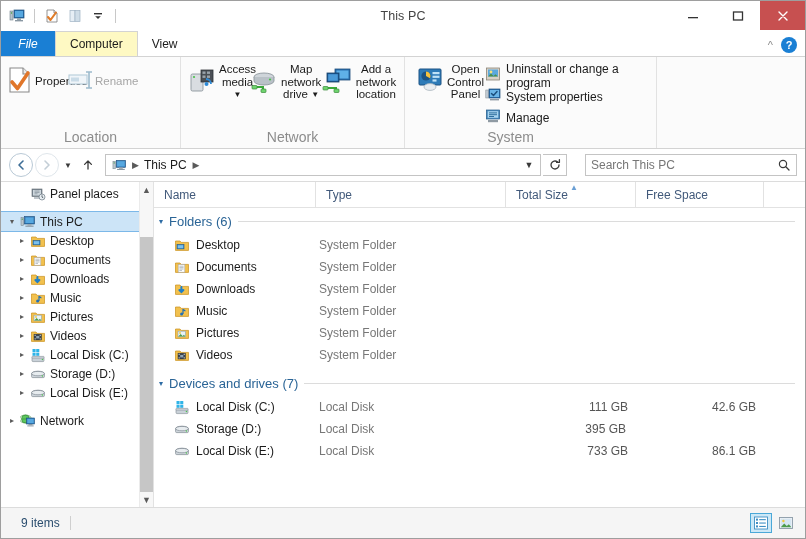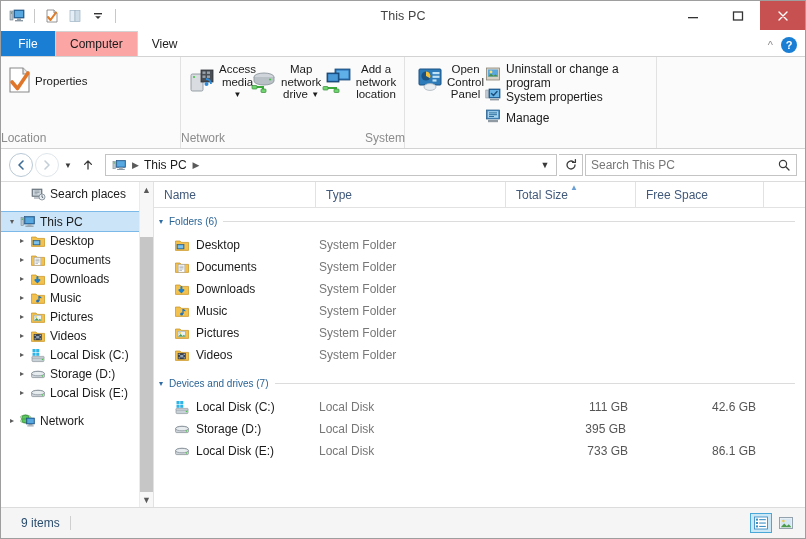--- a/index.html
+++ b/index.html
@@ -44,22 +44,22 @@
     height:25px;min-height:25px;
     display:flex;align-items:flex-end;
     background:#ffffff;
     position:relative;
   }
   .tab{
     height:25px;box-sizing:border-box;
     display:flex;align-items:center;justify-content:center;
     padding:0 14px;font-size:12px;color:#1b1b1b;cursor:default;
   }
-  .tab.file{background:#1a7fd4;color:#fff;min-width:54px;font-weight:400;}
-  .tab.active{background:#fca5a5;border:1px solid #d3d3d3;border-bottom:none;color:#1b1b1b;}
+  .tab.file{background:#1a7fd4;color:#fff;min-width:54px;font-weight:400;font-style:italic;}
+  .tab.active{background:#fef9c3;border:1px solid #d3d3d3;border-bottom:none;color:#1b1b1b;}
   .tab.inactive{color:#1b1b1b;}
   .tab-right{margin-left:auto;display:flex;align-items:center;gap:8px;padding-right:8px;padding-bottom:3px;}
   .chev-up{color:#8a8a8a;font-size:11px;cursor:default;}
   .help-icon{width:16px;height:16px;border-radius:50%;background:#1a7fd4;color:#fff;
     display:flex;align-items:center;justify-content:center;font-size:11px;font-weight:bold;cursor:default;}
 
   
   .ribbon{
     height:91px;min-height:91px;
     background:#fbfbfb;
@@ -69,21 +69,21 @@
     position:relative;
   }
   .rgroup{
     display:flex;flex-direction:column;
     height:91px;box-sizing:border-box;
     border-right:1px solid #e2e2e2;
     position:relative;
   }
   .rgroup-items{flex:1;display:flex;align-items:flex-start;padding-top:4px;}
   .rgroup-label{
-    text-align:left;font-size:12px;color:#8c8c8c;
+    text-align:center;font-size:14px;color:#8c8c8c;
     padding-bottom:3px;
   }
   .rbtn{
     display:flex;flex-direction:row;align-items:center;
     width:56px;padding:2px 2px 0 2px;cursor:default;
     font-size:11.5px;color:#1b1b1b;text-align:center;line-height:12.5px;
   }
   .rbtn.disabled{color:#a6a6a6;}
   .rbtn .ico{height:34px;display:flex;align-items:center;justify-content:center;margin-bottom:2px;}
   .rbtn .lbl{white-space:normal;}
@@ -119,21 +119,21 @@
     flex:1;height:22px;margin-left:4px;
     border:1px solid #c4c4c4;background:#fff;
     display:flex;align-items:center;padding:0 2px;box-sizing:border-box;
   }
   .crumb{display:flex;align-items:center;gap:3px;padding:0 4px;height:19px;cursor:default;font-size:12px;color:#1b1b1b;}
   .crumb-sep{color:#5a5a5a;font-size:9px;padding:0 2px;cursor:default;}
   .addr-drop{margin-left:auto;width:18px;height:20px;display:flex;align-items:center;justify-content:center;cursor:default;color:#3a3a3a;font-size:9px;}
   .refresh{width:24px;height:22px;border:1px solid #c4c4c4;border-left:none;background:#fff;
     display:flex;align-items:center;justify-content:center;cursor:default;color:#3a3a3a;box-sizing:border-box;}
   .searchbox{
-    width:212px;height:22px;margin-left:0;
+    width:212px;height:22px;margin-left:16px;
     border:1px solid #c4c4c4;background:#fff;
     display:flex;align-items:center;padding:0 5px;box-sizing:border-box;
   }
   .searchbox .ph{flex:1;color:#767676;font-size:12px;}
 
   
   .content{flex:1;display:flex;min-height:0;background:#fff;}
 
   
   .sidebar{
@@ -177,21 +177,21 @@
   .col.num{justify-content:flex-end;padding-right:14px;padding-left:0;}
   .sortmark{
     position:absolute;top:1px;left:416px;
     color:#6a9fd4;font-size:8px;
   }
   .rows{flex:1;overflow:hidden;position:relative;}
   .grouphdr{
     display:flex;align-items:center;height:26px;padding-left:5px;gap:6px;cursor:default;
   }
   .grouphdr .gcar{color:#2e6ca4;font-size:8px;}
-  .grouphdr .gtext{color:#2a6496;font-size:10px;white-space:nowrap;}
+  .grouphdr .gtext{color:#2a6496;font-size:13px;white-space:nowrap;}
   .grouphdr .gline{flex:1;height:1px;background:#dcdcdc;margin-right:10px;}
   .row{
     display:flex;align-items:center;height:22px;cursor:default;
     font-size:12px;color:#1b1b1b;
   }
   .cell-name{width:162px;display:flex;align-items:center;padding-left:20px;box-sizing:border-box;gap:6px;overflow:hidden;white-space:nowrap;}
   .cell-type{width:190px;color:#777;padding-left:3px;box-sizing:border-box;white-space:nowrap;}
   .cell-size{width:130px;text-align:right;color:#555;box-sizing:border-box;padding-right:8px;}
   .cell-free{width:128px;text-align:right;color:#555;box-sizing:border-box;padding-right:8px;}
 
@@ -282,20 +282,30 @@
       <div class="rgroup-items">
         <div class="rbtn">
           <div class="ico">
             <svg width="32" height="32" viewBox="0 0 32 32">
               <path d="M7 4 h13 l6 6 v18 h-19 z" fill="#ffffff" stroke="#8a8a8a" stroke-width="1.1"></path>
               <path d="M20 4 v6 h6" fill="#eaeaea" stroke="#8a8a8a" stroke-width="1.1"></path>
               <path d="M9 18 l5.5 6.5 L25 9" fill="none" stroke="#e0762a" stroke-width="3.6" stroke-linecap="round" stroke-linejoin="round"></path>
             </svg>
           </div>
           <div class="lbl">Properties</div>
+        </div>
+        <div class="rbtn disabled">
+          <div class="ico">
+            <svg width="32" height="32" viewBox="0 0 32 32">
+              <rect x="6" y="11" width="18" height="9" fill="#f0f5f9" stroke="#b6ccda" stroke-width="1.1"></rect>
+              <rect x="8" y="13.5" width="8" height="4" fill="#c9dbe7"></rect>
+              <path d="M26 8 v16 M23 8 h6 M23 24 h6" stroke="#9dbbcd" stroke-width="1.6" fill="none"></path>
+            </svg>
+          </div>
+          <div class="lbl">Rename</div>
         </div>
       </div>
       <div class="rgroup-label">Location</div>
     </div>
 
     <div class="rgroup" style="width:224px;">
       <div class="rgroup-items" style="padding-left:4px;">
         <div class="rbtn">
           <div class="ico">
             <svg width="32" height="32" viewBox="0 0 32 32">
@@ -463,21 +473,21 @@
           <div class="tico">
             <svg width="16" height="16" viewBox="0 0 16 16">
               <rect x="2" y="3" width="10" height="7.5" fill="#7f8b94" stroke="#5c666e" stroke-width="0.6"></rect>
               <rect x="3" y="4" width="8" height="5.5" fill="#cfd8de"></rect>
               <path d="M4.5 5 h5 M4.5 6.4 h5 M4.5 7.8 h3" stroke="#7f8b94" stroke-width="0.7"></path>
               <rect x="4" y="11.4" width="9" height="1.2" fill="#98a3ab"></rect>
               <circle cx="12" cy="11" r="3" fill="#e8eef2" stroke="#6d7a84" stroke-width="0.7"></circle>
               <path d="M12 9.3 v1.8 l1.3 0.8" stroke="#3d4a53" stroke-width="0.8" fill="none"></path>
             </svg>
           </div>
-          <div class="tlabel">Search places</div>
+          <div class="tlabel">Panel places</div>
         </div>
 
         <div class="tspace"></div>
 
         <div class="tnode selected">
           <div class="tw">▾</div>
           <div class="tico">
             <svg width="16" height="16" viewBox="0 0 16 16">
               <rect x="1" y="3.5" width="2.6" height="8" fill="#b8c4cc" stroke="#6e7d88" stroke-width="0.5"></rect>
               <circle cx="2.3" cy="5.2" r="0.6" fill="#3a9e3a"></circle>

